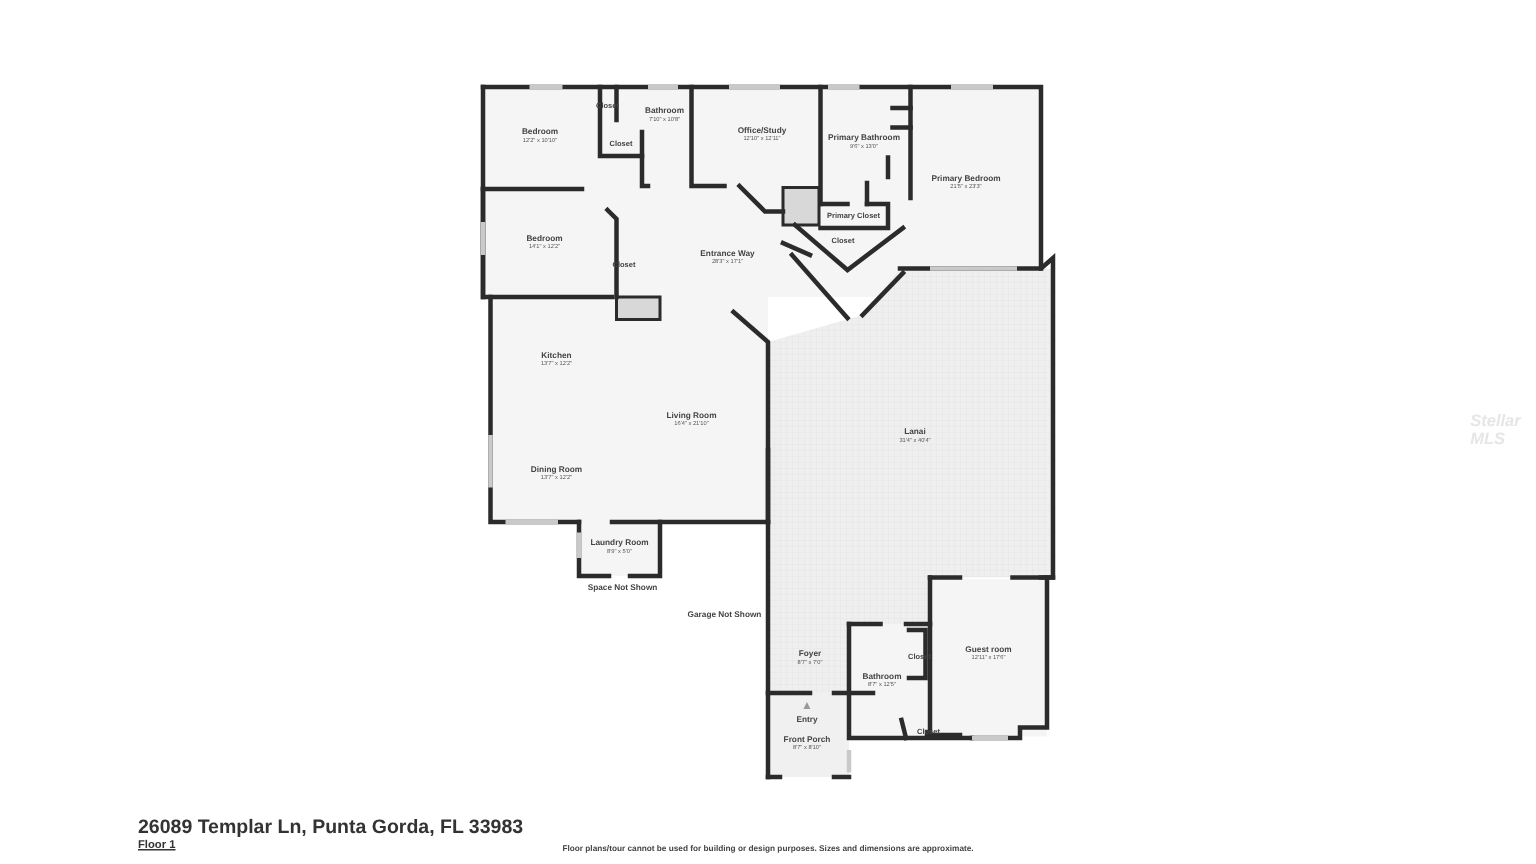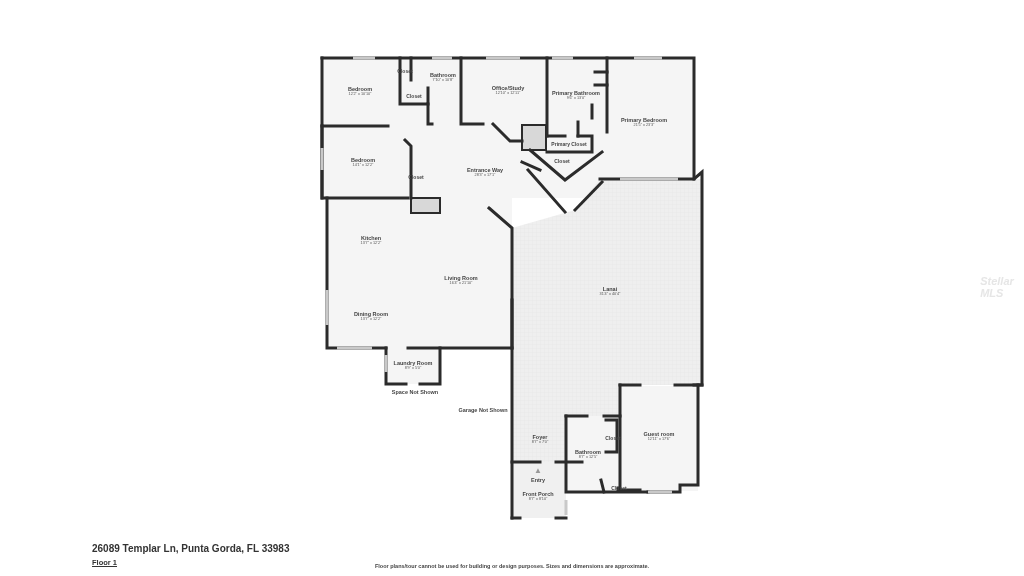--- a/index.html
+++ b/index.html
@@ -4,21 +4,21 @@
 <style>
   html, body { margin: 0; padding: 0; }
   body { width: 1024px; height: 576px; background: #ffffff; position: relative; overflow: hidden;
          font-family: "Liberation Sans", "DejaVu Sans", sans-serif; color: #333; }
   #plan { position: absolute; left: 0; top: 0; }
   .lbl { position: absolute; text-align: center; transform: translate(-50%, -50%); white-space: nowrap; line-height: 1.15; }
   .lbl .n { font-size: 5.5px; font-weight: bold; color: #444; display: block; }
   .lbl .d { font-size: 3.8px; color: #555; display: block; }
   .vert { transform: translate(-50%, -50%) rotate(90deg); }
   .note { position: absolute; font-size: 5.5px; font-weight: bold; color: #444; transform: translate(-50%, -50%); white-space: nowrap; }
-  .footer-addr { position: absolute; left: 92px; top: 543px; font-size: 10px; font-weight: bold; color: #333; }
+  .footer-addr { position: absolute; left: 92px; top: 543px; font-size: 13px; font-weight: bold; color: #333; }
   .footer-floor { position: absolute; left: 92px; top: 558px; font-size: 7.5px; font-weight: bold; color: #333; text-decoration: underline; }
   .disclaimer { position: absolute; left: 512px; top: 566px; transform: translate(-50%, -50%); font-size: 5.5px; font-weight: bold; color: #444; white-space: nowrap; }
   .watermark { position: absolute; left: 997px; top: 287px; transform: translate(-50%, -50%); font-size: 11px; font-weight: bold; color: #e6e6e6; font-style: italic; }
 </style>
 </head>
 <body>
 
 <svg id="plan" width="1024" height="576" viewBox="0 0 1024 576">
   <defs>
     <pattern id="tile" width="4" height="4" patternUnits="userSpaceOnUse">

